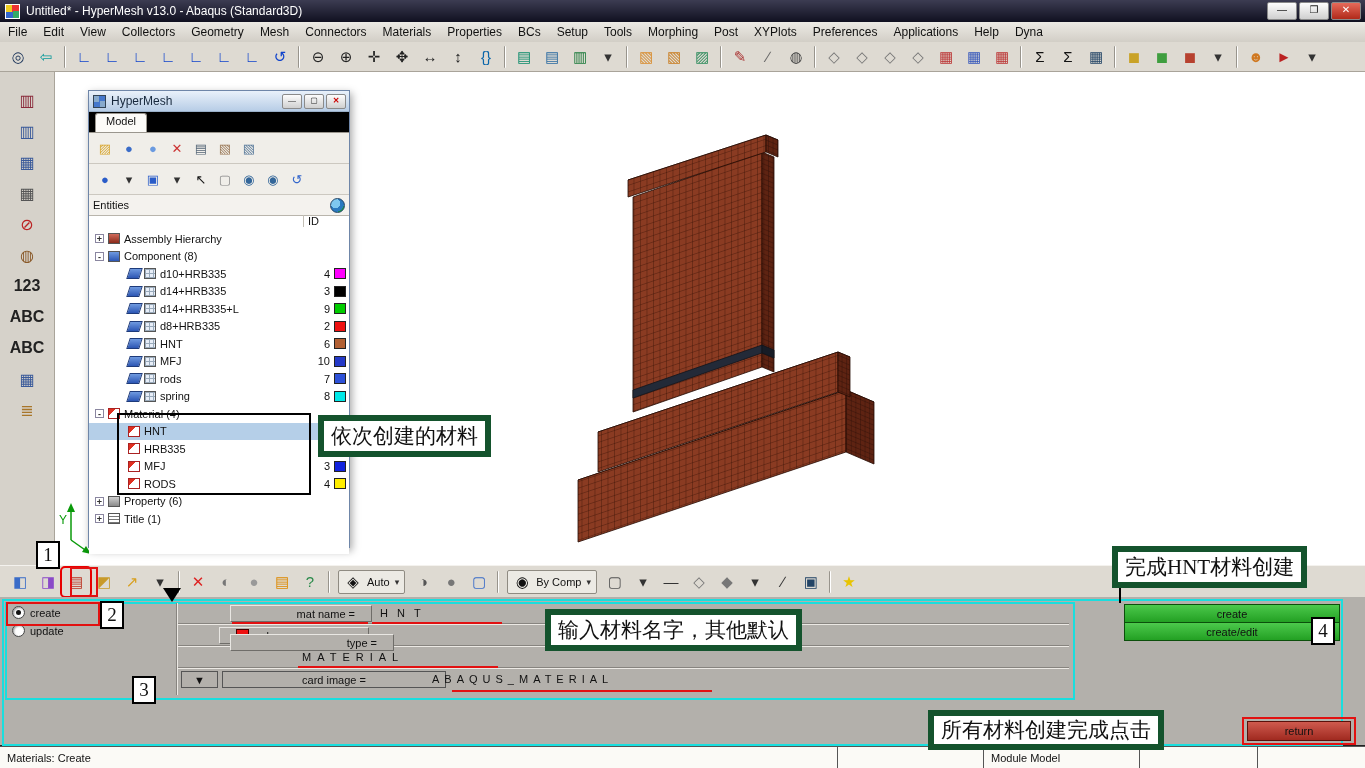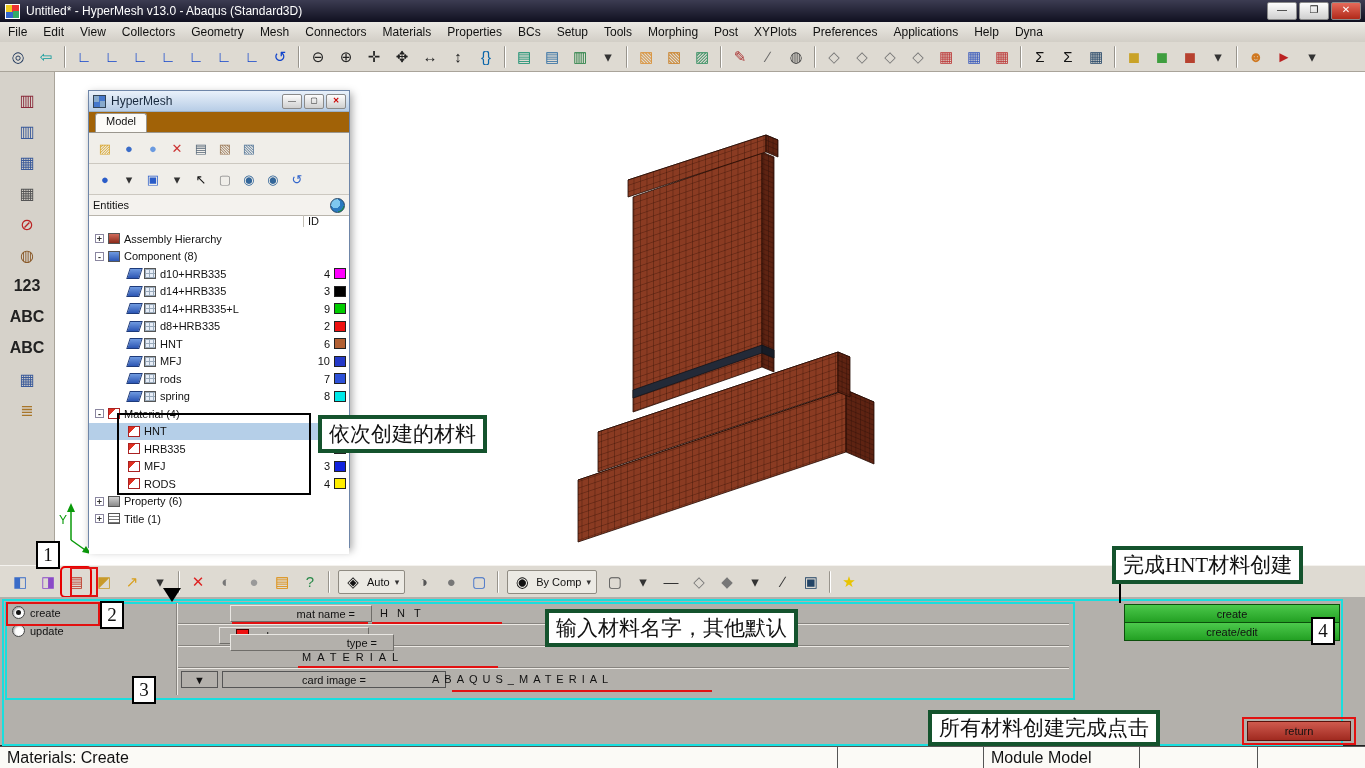--- a/index.html
+++ b/index.html
@@ -43,21 +43,21 @@
   
   #browser{position:absolute;left:88px;top:90px;width:262px;height:458px;background:#efede8;
     border:1px solid #6f86a8;box-shadow:2px 3px 8px rgba(0,0,0,.35);z-index:40;box-sizing:border-box;}
   #b-title{height:20px;background:linear-gradient(#e9f1fa,#b7cde6);display:flex;align-items:center;
     font-size:12px;color:#17283c;padding-left:4px;border-bottom:1px solid #9ab0c8;}
   #b-title .app-icon{width:11px;height:11px;margin-right:5px;background:
     conic-gradient(#47c 0 25%,#8ac 25% 50%,#47c 50% 75%,#8ac 75%);border:1px solid #345;}
   #b-title .wbtns{margin-left:auto;display:flex;gap:2px;padding-right:3px;}
   #b-title .wbtn{width:18px;height:13px;font-size:8px;line-height:11px;}
   #b-title .wbtn.bclose{color:#c00;background:linear-gradient(#fdfdfd,#cfcfcf);font-weight:bold;}
-  #b-tabs{height:20px;background:#a16207;display:flex;align-items:center;padding-left:6px;border-bottom:1px solid #9a968e;}
+  #b-tabs{height:20px;background:#000000;display:flex;align-items:center;padding-left:6px;border-bottom:1px solid #9a968e;}
   #b-tab-model{height:17px;background:#fcfbf8;border:1px solid #9a968e;border-bottom:none;
     font-size:11px;padding:1px 10px 0;border-radius:3px 3px 0 0;}
   .b-toolbar{height:30px;display:flex;align-items:center;background:#f0eee9;border-bottom:1px solid #ccc8c0;padding-left:4px;}
   .b-toolbar .tb-icon{width:20px;height:20px;font-size:13px;}
   #b-entities{height:20px;display:flex;align-items:center;background:#f4f2ee;border-bottom:1px solid #b9b5ac;
     font-size:11px;padding:0 4px;}
   #b-entities .ent-label{flex:1;}
   #b-entities .id-label{width:22px;text-align:left;border-left:1px solid #c2beb5;padding-left:4px;margin-top:32px;}
   #b-entities .globe{width:13px;height:13px;border-radius:50%;flex:none;
     background:radial-gradient(circle at 35% 35%,#7ec8f0 0 40%,#2a7ac0 41% 70%,#1a9a4a 71%);border:1px solid #246;}
@@ -111,32 +111,32 @@
   .redline{position:absolute;height:2px;background:#e21111;z-index:6;}
   .redbox{position:absolute;border:2px solid #e21111;z-index:6;pointer-events:none;}
   .btn-green{position:absolute;width:214px;height:17px;background:linear-gradient(#4cc94c,#23a023);
     border:1px solid #0c4f0c;font-size:11px;display:flex;align-items:center;justify-content:center;z-index:4;}
   #return-box{position:absolute;left:1242px;top:717px;width:114px;height:28px;border:2px solid #e21111;
     display:flex;align-items:center;justify-content:center;z-index:8;box-sizing:border-box;}
   #btn-return{width:102px;height:18px;background:linear-gradient(#cf5a4e,#a02a20);border:1px solid #5a100a;
     font-size:11px;display:flex;align-items:center;justify-content:center;}
 
   
-  .callout{position:absolute;background:#fff;border:4px solid #14532d;font:400 21px/30px "Liberation Serif",serif;
+  .callout{position:absolute;background:#fff;border:6px solid #14532d;font:400 21px/30px "Liberation Serif",serif;
     padding:0 7px;white-space:nowrap;z-index:70;}
   .stepnum{position:absolute;background:#fff;border:2px solid #000;font:400 19px/24px "Liberation Serif",serif;
     width:20px;height:24px;text-align:center;z-index:70;}
   #anno-rect{position:absolute;left:117px;top:413px;width:190px;height:78px;border:2px solid #000;z-index:70;pointer-events:none;}
   #down-arrow{position:absolute;left:163px;top:588px;width:0;height:0;z-index:60;
     border-left:9px solid transparent;border-right:9px solid transparent;border-top:14px solid #000;}
   #connector-line{position:absolute;left:1119px;top:579px;width:2px;height:24px;background:#000;z-index:60;}
 
   
   #statusbar{position:absolute;left:0;top:745px;width:1365px;height:23px;background:#000000;
-    border-top:1px solid #222;display:flex;font-size:16px;}
+    border-top:1px solid #222;display:flex;font-size:11px;}
   .scell{border-right:1px solid #555;border-top:1px solid #555;height:22px;display:flex;align-items:center;
     padding-left:7px;box-sizing:border-box;background:#fbfaf6;}
 </style>
 </head>
 <body>
 
 <div id="app">
 
   <div id="titlebar">
     <span class="app-icon"></span>

